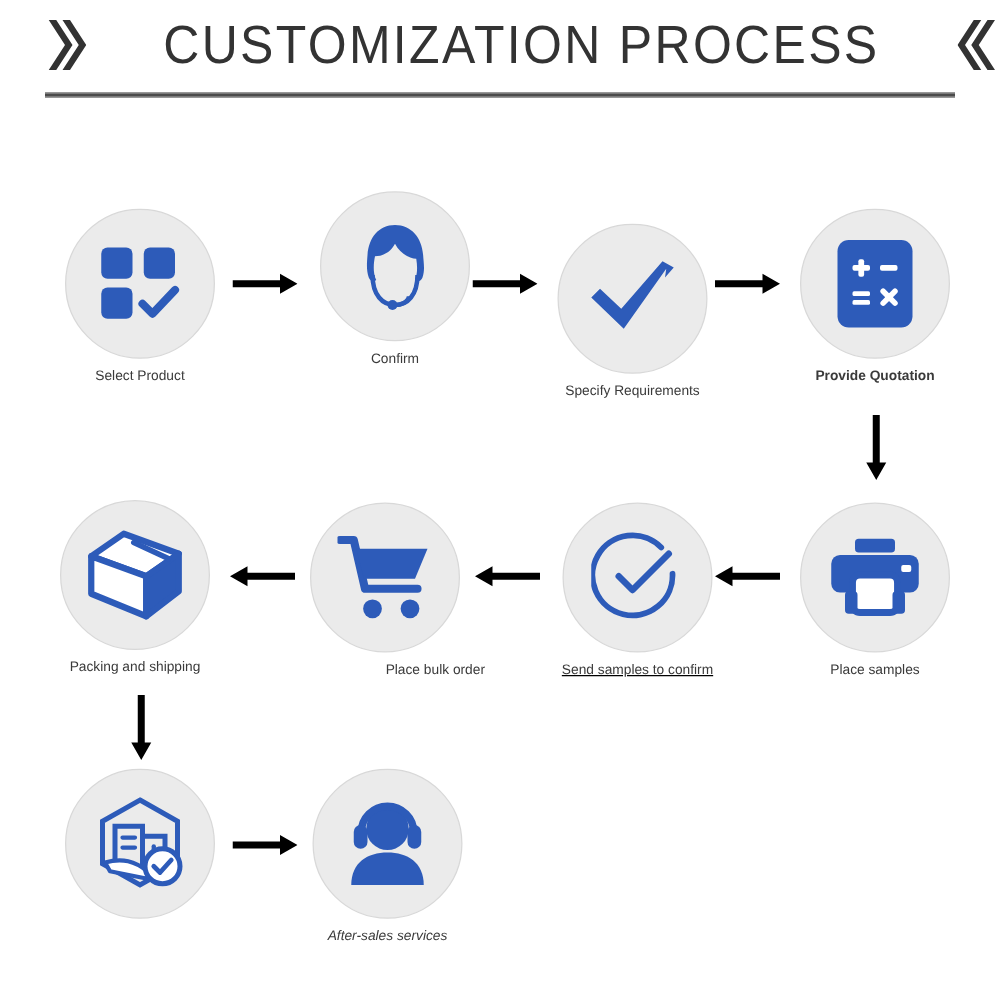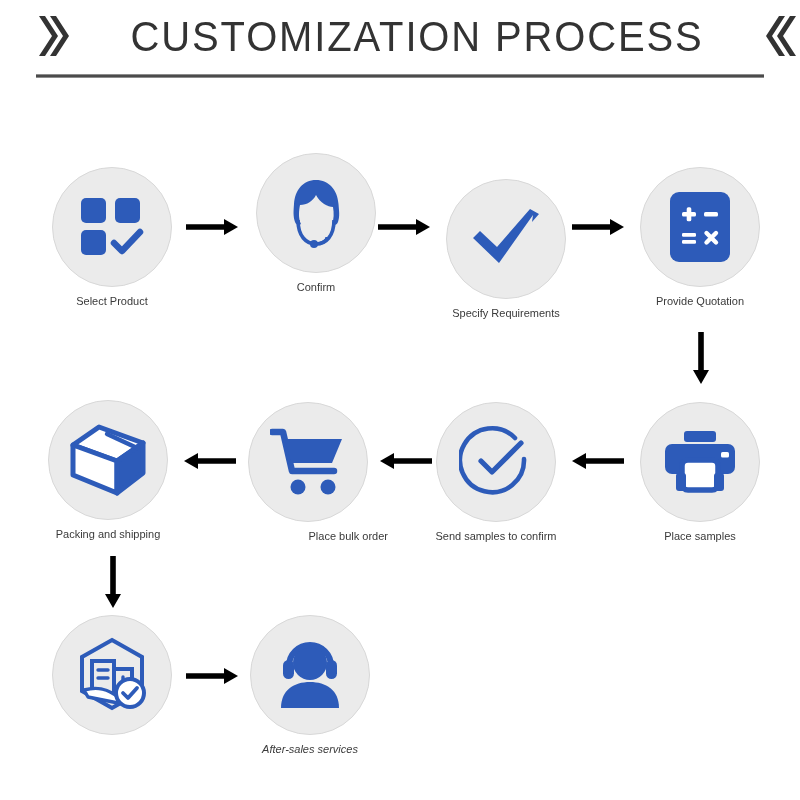--- a/index.html
+++ b/index.html
@@ -149,21 +149,21 @@
   <div class="circle">
     <span>
       <svg width="72" height="66" viewBox="0 0 72 66">
         <path d="M3 32 L10 25 L27 41 L60 3 L69 8 L62 16 L63 9 L29 57 Z" fill="#2d5bb9"></path>
       </svg>
     </span>
   </div>
   <div class="step-label">Specify Requirements</div>
 </div>
 
-<div class="step" id="step-3" style="left: 620px; top: 167px;">
+<div class="step" id="step-3" style="left: 620px; top: 167px; font-weight: bold;">
   <div class="circle">
     <span>
       <svg width="62" height="72" viewBox="0 0 62 72">
         <rect x="1" y="1" width="60" height="70" rx="9" fill="#2d5bb9"></rect>
         <rect x="13" y="21" width="14" height="4.6" rx="1.6" fill="#ffffff"></rect>
         <rect x="17.7" y="16.3" width="4.6" height="14" rx="1.6" fill="#ffffff"></rect>
         <rect x="35" y="21" width="14" height="4.6" rx="1.6" fill="#ffffff"></rect>
         <rect x="13" y="42" width="14" height="3.8" rx="1.3" fill="#ffffff"></rect>
         <rect x="13" y="49" width="14" height="3.8" rx="1.3" fill="#ffffff"></rect>
         <path d="M37.5 42 L47 51.5 M47 42 L37.5 51.5" stroke="#ffffff" stroke-width="4.4" stroke-linecap="round"></path>
@@ -182,21 +182,21 @@
         <rect x="59" y="22" width="8" height="5.5" rx="1.6" fill="#ffffff"></rect>
         <rect x="20" y="30" width="36" height="30" rx="6" fill="#ffffff" stroke="#2d5bb9" stroke-width="5.5"></rect>
         <rect x="14" y="43" width="10" height="18" rx="3" fill="#2d5bb9"></rect>
         <rect x="52" y="43" width="10" height="18" rx="3" fill="#2d5bb9"></rect>
       </svg>
     </span>
   </div>
   <div class="step-label">Place samples</div>
 </div>
 
-<div class="step" id="step-5" style="left: 416px; top: 402px;">
+<div class="step" id="step-5" style="left: 430px; top: 402px; text-decoration: underline;">
   <div class="circle">
     <span>
       <svg width="74" height="74" viewBox="0 0 74 74">
         <path d="M56 13 A32 32 0 1 0 65 34" fill="none" stroke="#2d5bb9" stroke-width="4.6" stroke-linecap="round"></path>
         <path d="M22 36 L33 47 L62 18" fill="none" stroke="#2d5bb9" stroke-width="5.2" stroke-linecap="round" stroke-linejoin="round"></path>
       </svg>
     </span>
   </div>
   <div class="step-label">Send samples to confirm</div>
 </div>

